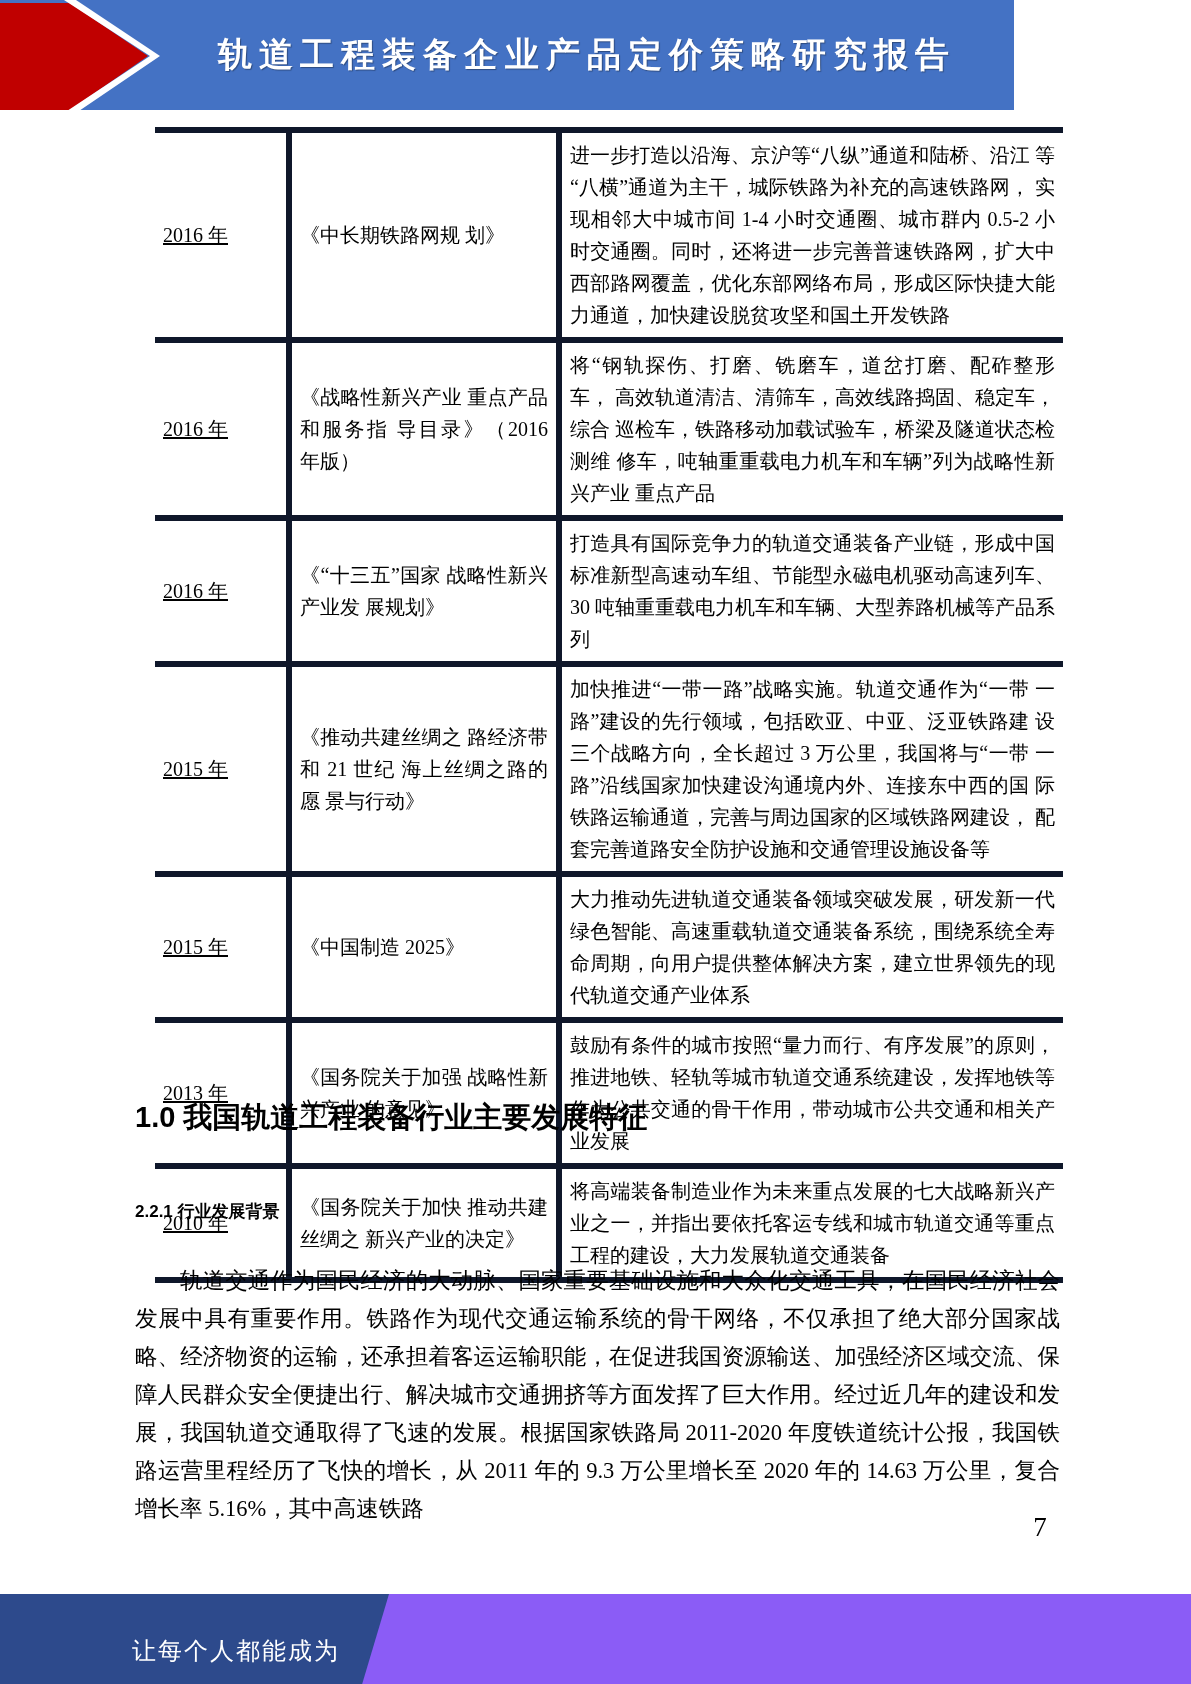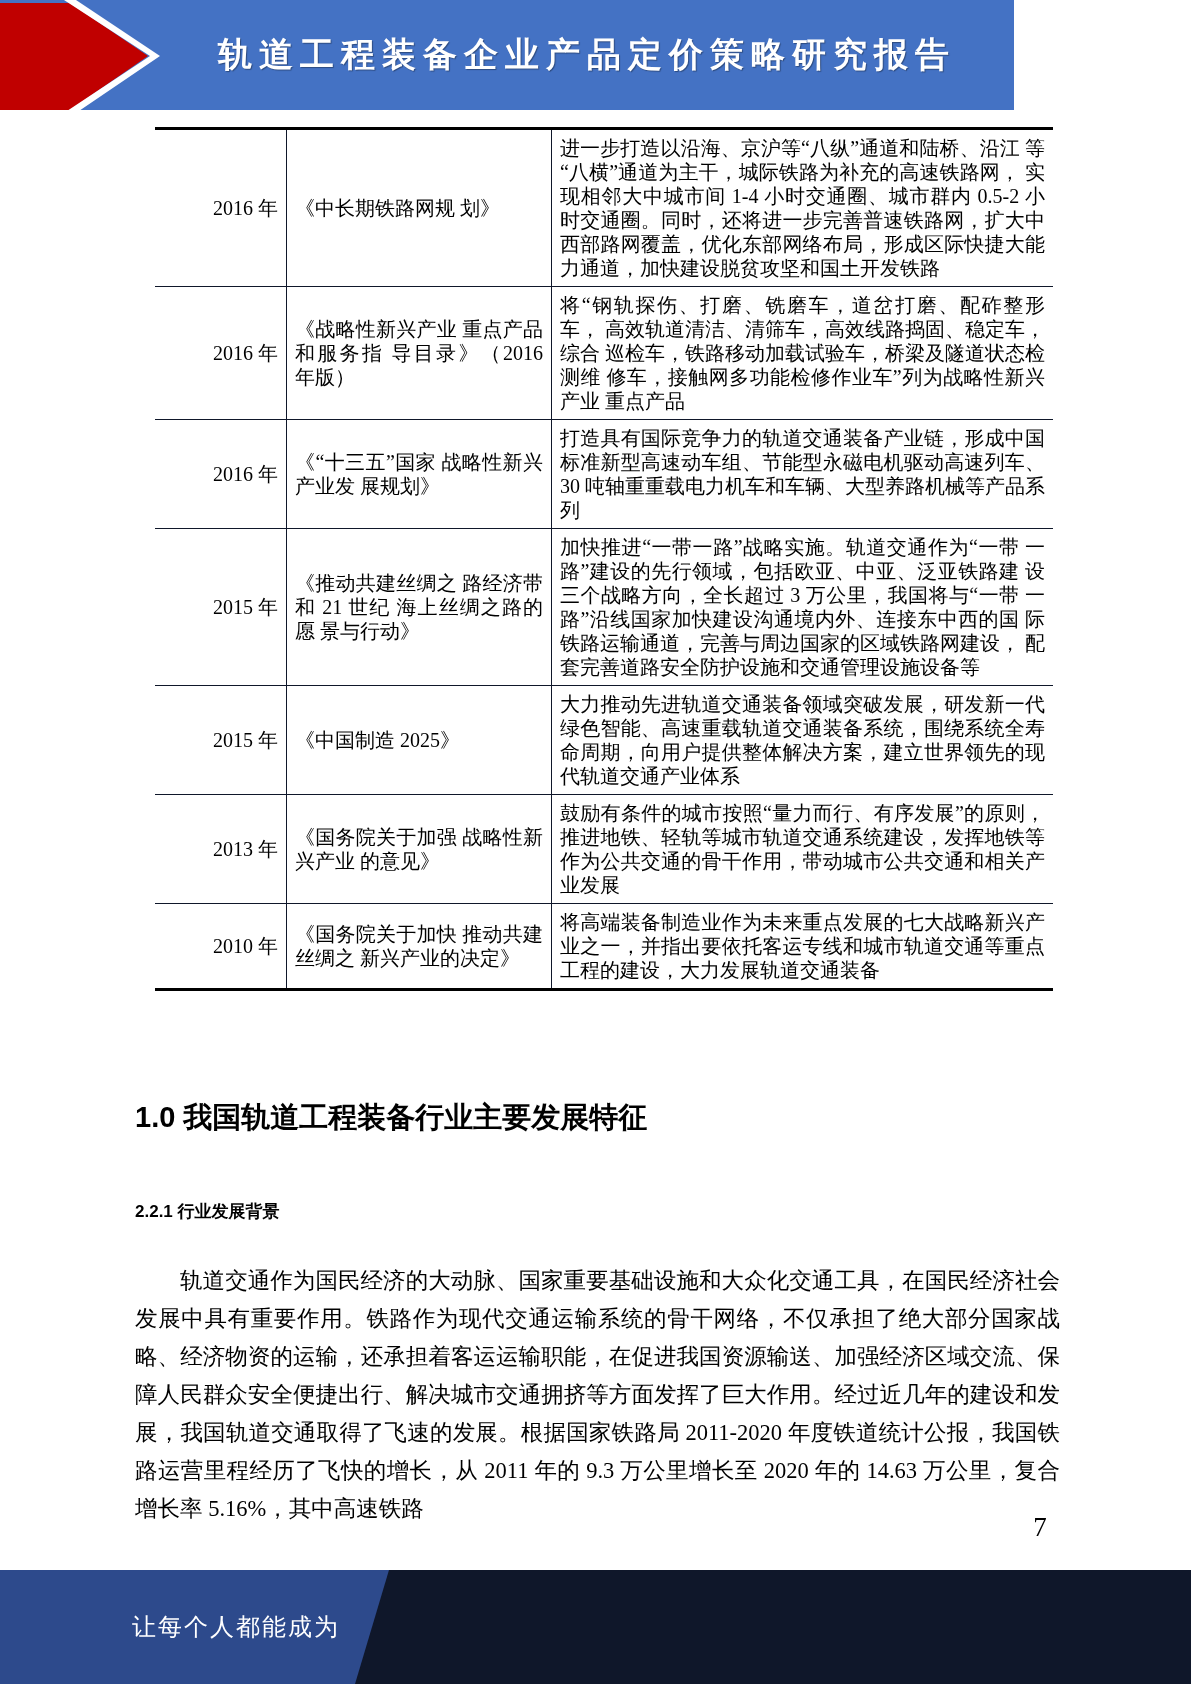--- a/index.html
+++ b/index.html
@@ -21,26 +21,26 @@
     text-shadow:1px 1px 1px rgba(0,0,0,.35);
   }
   
   .table-wrap{position:absolute;top:127px;left:155px;width:880px;}
   table.policy{
     border-collapse:collapse;width:880px;table-layout:fixed;
     border-top:3px solid #000;border-bottom:3px solid #000;
     font-size:20px;
   }
   table.policy td{
-    border:1px solid #0f172a;vertical-align:middle;
-    padding:6px 8px;line-height:24px;
+    border:6px solid #0f172a;vertical-align:middle;
+    padding:6px 8px;line-height:32px;
   }
   table.policy td:first-child{border-left:none;}
   table.policy td:last-child{border-right:none;}
-  td.col-year{width:115px;text-align:right;}
+  td.col-year{width:115px;text-align:left;text-decoration:underline;}
   td.col-policy{width:248px;text-align:justify;text-justify:inter-ideograph;}
   td.col-desc{width:485px;text-align:justify;text-justify:inter-ideograph;padding:4px 6px;}
   
   .h2{
     position:absolute;top:1098px;left:135px;width:960px;
     font-family:"Liberation Sans", sans-serif;font-weight:bold;font-size:29px;
   }
   .h3{
     position:absolute;top:1200px;left:135px;width:960px;
     font-family:"Liberation Sans", sans-serif;font-weight:bold;font-size:17px;
@@ -48,21 +48,21 @@
   .body-par{
     position:absolute;top:1262px;left:135px;width:925px;
     font-size:22.5px;line-height:38px;text-align:justify;text-justify:inter-ideograph;
     text-indent:2em;
   }
   .page-number{
     position:absolute;top:1512px;left:1020px;width:40px;text-align:center;
     font-size:27px;
   }
   
-  .footer{position:absolute;left:0;bottom:0;width:1191px;height:114px;background:#0f172a;}
+  .footer{position:absolute;left:0;bottom:0;width:1191px;height:90px;background:#8b5cf6;}
   .footer-blue{
     position:absolute;left:0;top:0;width:400px;height:114px;background:#2d4a8c;
     clip-path:polygon(0 0, 389px 0, 355px 114px, 0 114px);
   }
   .footer-left-text{
     position:absolute;left:132px;top:0;height:114px;display:flex;align-items:center;
     color:#fff;font-size:24px;letter-spacing:2px;z-index:2;
     font-family:"Liberation Serif", serif;
   }
   .footer-right-text{
@@ -86,21 +86,21 @@
   <table class="policy">
     <tbody>
       <tr>
         <td class="col-year">2016 年</td>
         <td class="col-policy">《中长期铁路网规 划》</td>
         <td class="col-desc">进一步打造以沿海、京沪等“八纵”通道和陆桥、沿江 等“八横”通道为主干，城际铁路为补充的高速铁路网， 实现相邻大中城市间 1-4 小时交通圈、城市群内 0.5-2 小 时交通圈。同时，还将进一步完善普速铁路网，扩大中 西部路网覆盖，优化东部网络布局，形成区际快捷大能 力通道，加快建设脱贫攻坚和国土开发铁路</td>
       </tr>
       <tr>
         <td class="col-year">2016 年</td>
         <td class="col-policy">《战略性新兴产业 重点产品和服务指 导目录》（2016 年版）</td>
-        <td class="col-desc">将“钢轨探伤、打磨、铣磨车，道岔打磨、配砟整形车， 高效轨道清洁、清筛车，高效线路捣固、稳定车，综合 巡检车，铁路移动加载试验车，桥梁及隧道状态检测维 修车，接触网多功能检修作业车”列为战略性新兴产业 重点产品</td>
+        <td class="col-desc">将“钢轨探伤、打磨、铣磨车，道岔打磨、配砟整形车， 高效轨道清洁、清筛车，高效线路捣固、稳定车，综合 巡检车，铁路移动加载试验车，桥梁及隧道状态检测维 修车，吨轴重重载电力机车和车辆”列为战略性新兴产业 重点产品</td>
       </tr>
       <tr>
         <td class="col-year">2016 年</td>
         <td class="col-policy">《“十三五”国家 战略性新兴产业发 展规划》</td>
         <td class="col-desc">打造具有国际竞争力的轨道交通装备产业链，形成中国 标准新型高速动车组、节能型永磁电机驱动高速列车、 30 吨轴重重载电力机车和车辆、大型养路机械等产品系 列</td>
       </tr>
       <tr>
         <td class="col-year">2015 年</td>
         <td class="col-policy">《推动共建丝绸之 路经济带和 21 世纪 海上丝绸之路的愿 景与行动》</td>
         <td class="col-desc">加快推进“一带一路”战略实施。轨道交通作为“一带 一路”建设的先行领域，包括欧亚、中亚、泛亚铁路建 设三个战略方向，全长超过 3 万公里，我国将与“一带 一路”沿线国家加快建设沟通境内外、连接东中西的国 际铁路运输通道，完善与周边国家的区域铁路网建设， 配套完善道路安全防护设施和交通管理设施设备等</td>

